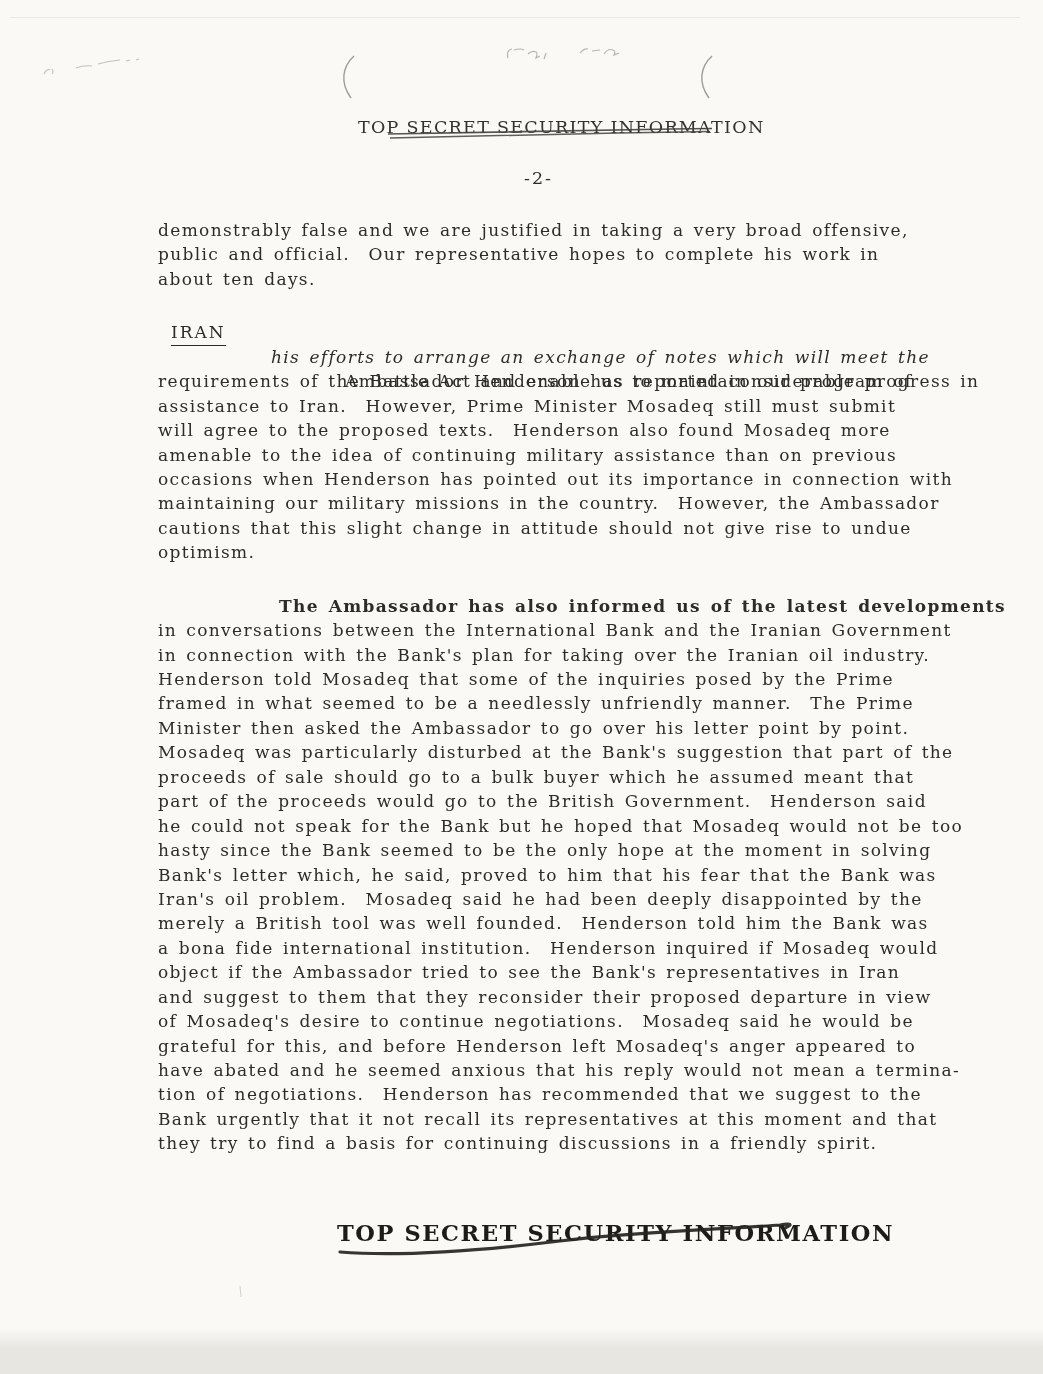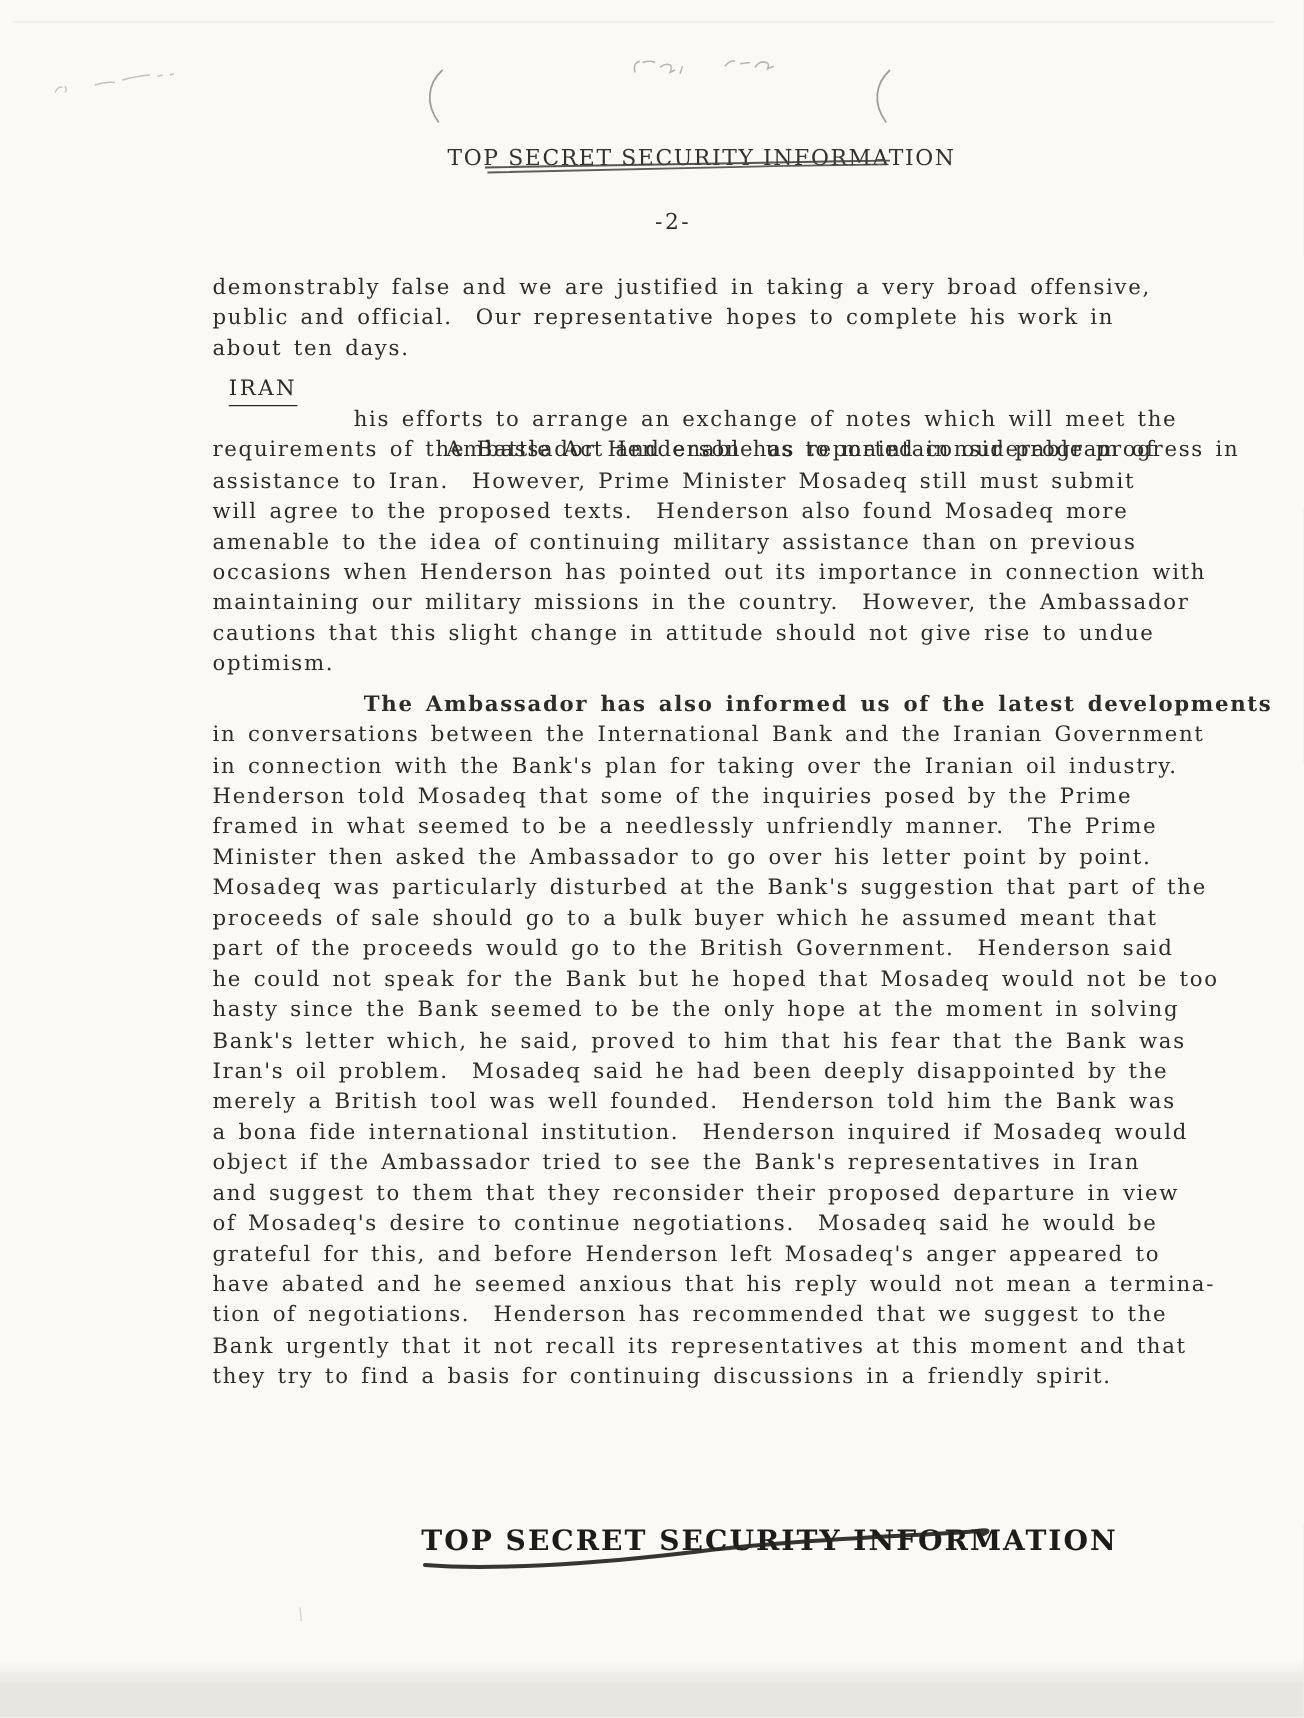--- a/index.html
+++ b/index.html
@@ -32,32 +32,32 @@
   .classification.header-line { left: 358px; top: 117px; }
   .classification.footer-line {
     left: 337px; top: 1220px;
     font-size: 22.5px; font-weight: bold; letter-spacing: 1.6px; color: #1e1c1a;
   }
   .page-number {
     position: absolute; left: 524px; top: 168px;
     font-size: 17.5px; letter-spacing: 2px; white-space: pre;
   }
   .doc-body {
-    position: absolute; left: 170px; top: 218px; width: 850px;
+    position: absolute; left: 158px; top: 218px; width: 850px;
     font-size: 17px;
   }
   .doc-body .line {
     white-space: pre;
     height: 24.45px;
     line-height: 24.45px;
     letter-spacing: 1.35px;
     word-spacing: 2.5px;
   }
   .para { position: relative; }
-  .para.gap-before { margin-top: 8px; }
+  .para.gap-before { margin-top: 29px; }
   .line-iran-first { position: relative; padding-left: 113px; }
   .iran-heading {
     position: absolute; left: 13px; top: 0;
     border-bottom: 1.7px solid #2e2c29;
     padding-bottom: 0px;
     letter-spacing: 2px;
   }
   .line-indent-first { padding-left: 121px; font-weight: bold; }
   .mark { position: absolute; pointer-events: none; }
 </style>
@@ -99,21 +99,21 @@
         <div class="line">demonstrably false and we are justified in taking a very broad offensive,</div>
         <div class="line">public and official.  Our representative hopes to complete his work in</div>
         <div class="line">about ten days.</div>
       </div>
 
     <div class="para gap-before">
       <div class="line line-iran-first">
         <span class="iran-heading">IRAN</span>
         <span>Ambassador Henderson has reported considerable progress in</span>
       </div>
-      <div class="line" style="padding-left:113px;">his efforts to arrange an exchange of notes which will meet the</div>
+      <div class="line" style="padding-left:113px;font-style:italic;">his efforts to arrange an exchange of notes which will meet the</div>
       <div>
           <div class="line">requirements of the Battle Act and enable us to maintain our program of</div>
           <div class="line">assistance to Iran.  However, Prime Minister Mosadeq still must submit</div>
           <div class="line">will agree to the proposed texts.  Henderson also found Mosadeq more</div>
           <div class="line">amenable to the idea of continuing military assistance than on previous</div>
           <div class="line">occasions when Henderson has pointed out its importance in connection with</div>
           <div class="line">maintaining our military missions in the country.  However, the Ambassador</div>
           <div class="line">cautions that this slight change in attitude should not give rise to undue</div>
           <div class="line">optimism.</div>
         </div>

